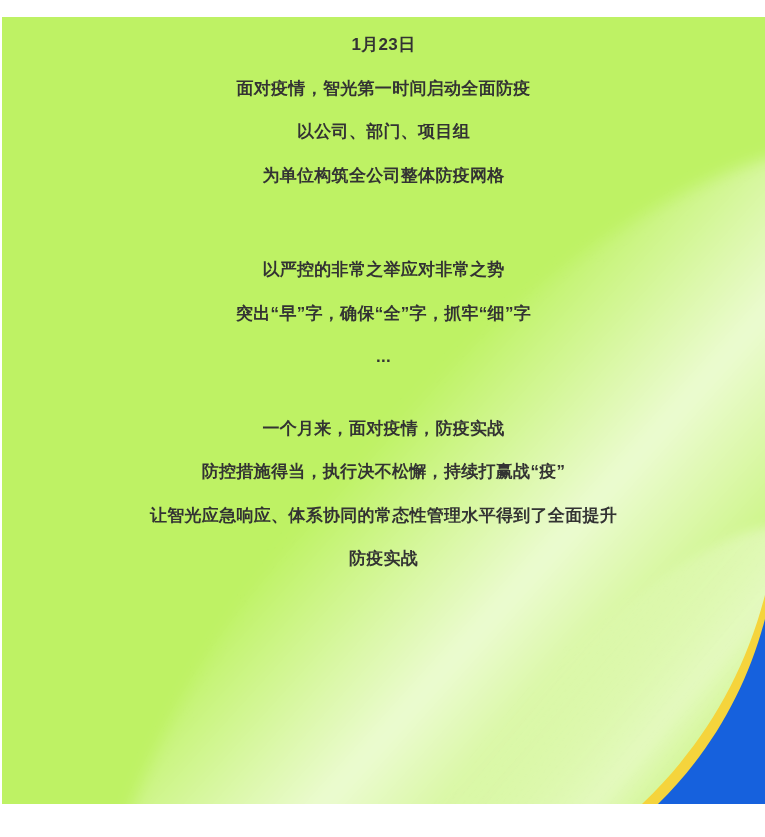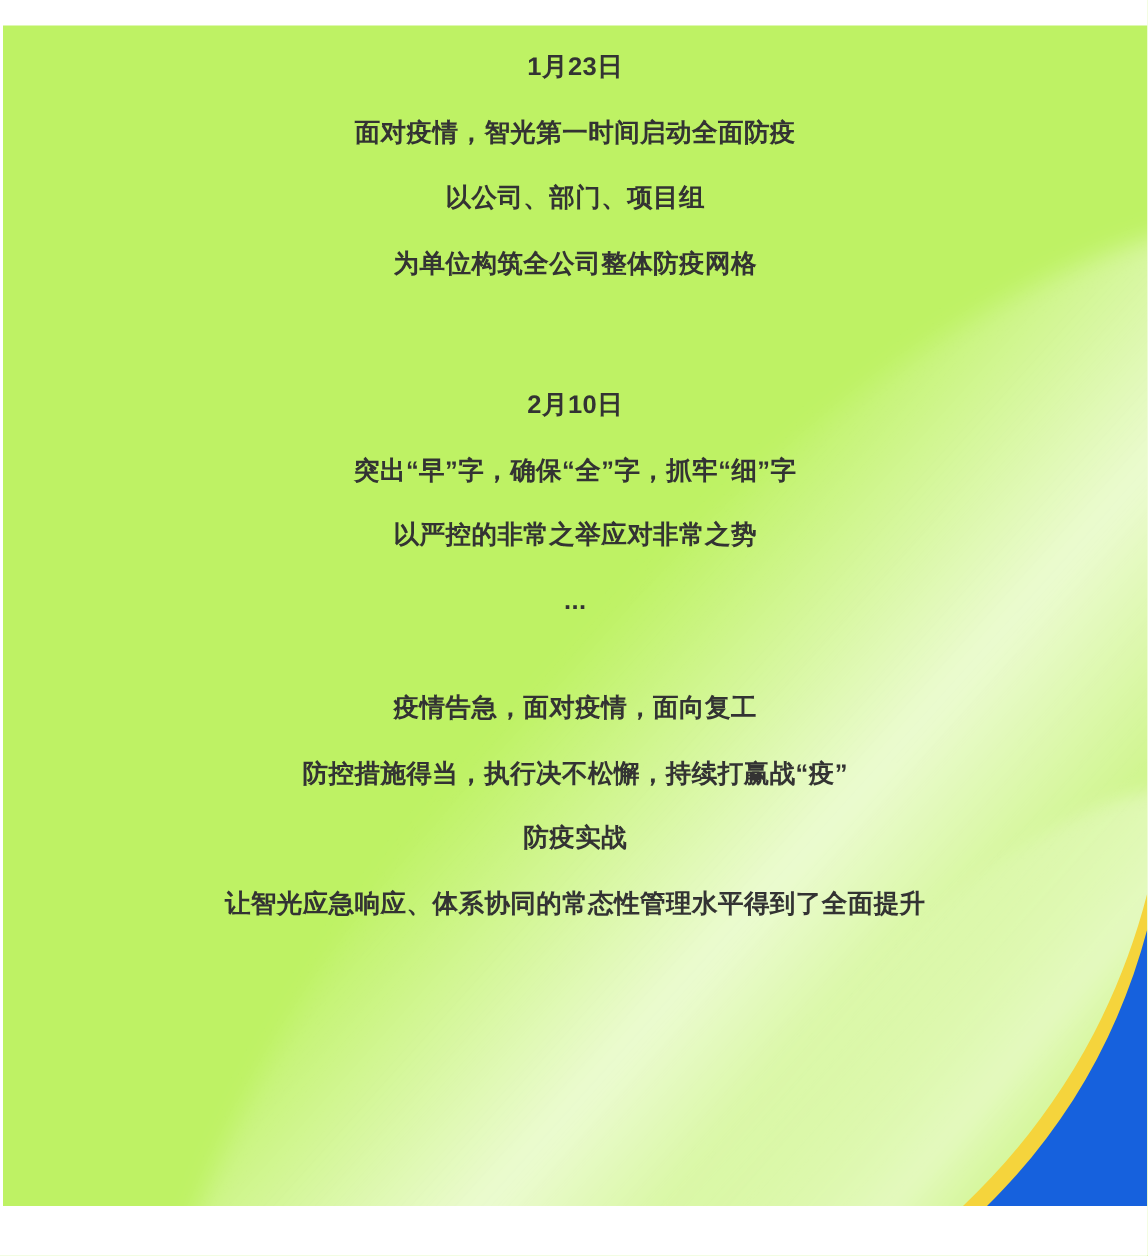--- a/index.html
+++ b/index.html
@@ -93,26 +93,25 @@
     </svg>
 
     <div class="text-col">
         <div class="block block-0">
           <p>1月23日</p>
           <p>面对疫情，智光第一时间启动全面防疫</p>
           <p>以公司、部门、项目组</p>
           <p>为单位构筑全公司整体防疫网格</p>
         </div>
         <div class="block block-1">
-          <p>2月10日</p>
+          <p>以严控的非常之举应对非常之势</p>
           <p>突出“早”字，确保“全”字，抓牢“细”字</p>
-          <p>以严控的非常之举应对非常之势</p>
           <p>...</p>
         </div>
         <div class="block block-2">
-          <p>疫情告急，面对疫情，面向复工</p>
+          <p>一个月来，面对疫情，防疫实战</p>
           <p>防控措施得当，执行决不松懈，持续打赢战“疫”</p>
+          <p>让智光应急响应、体系协同的常态性管理水平得到了全面提升</p>
           <p>防疫实战</p>
-          <p>让智光应急响应、体系协同的常态性管理水平得到了全面提升</p>
         </div>
       </div>
   </div>
 </div>
 
 </body></html>

